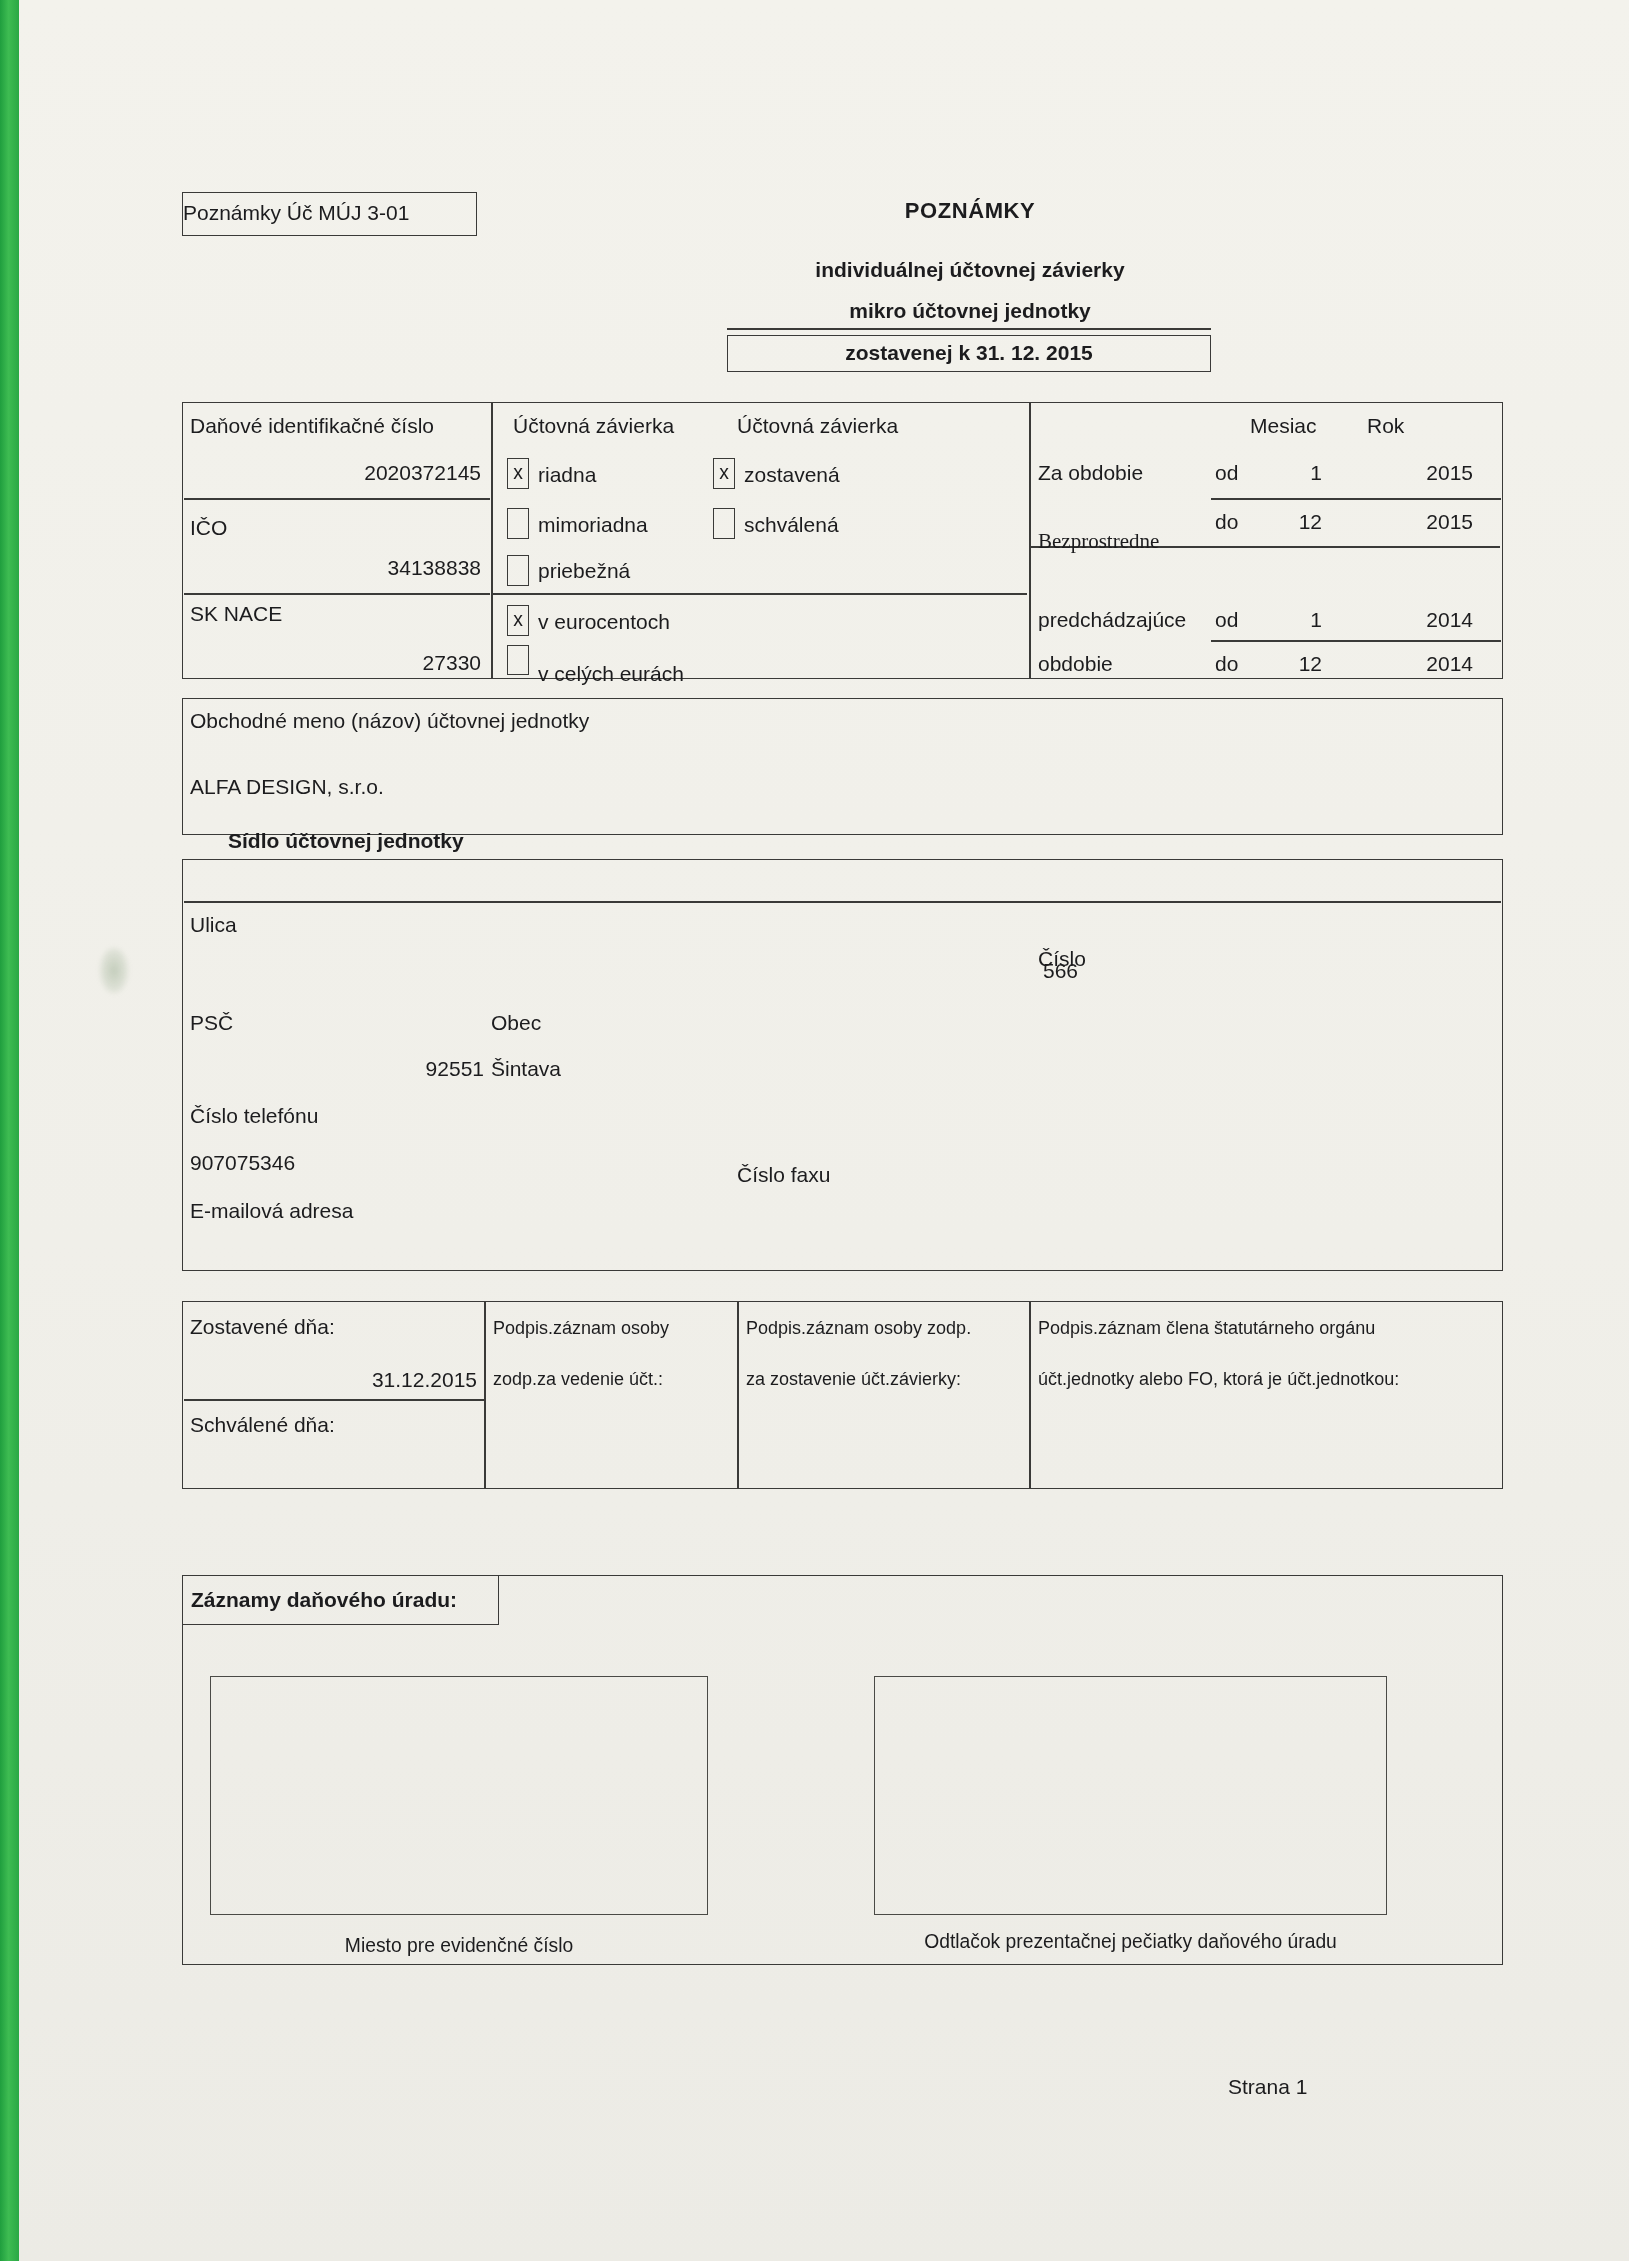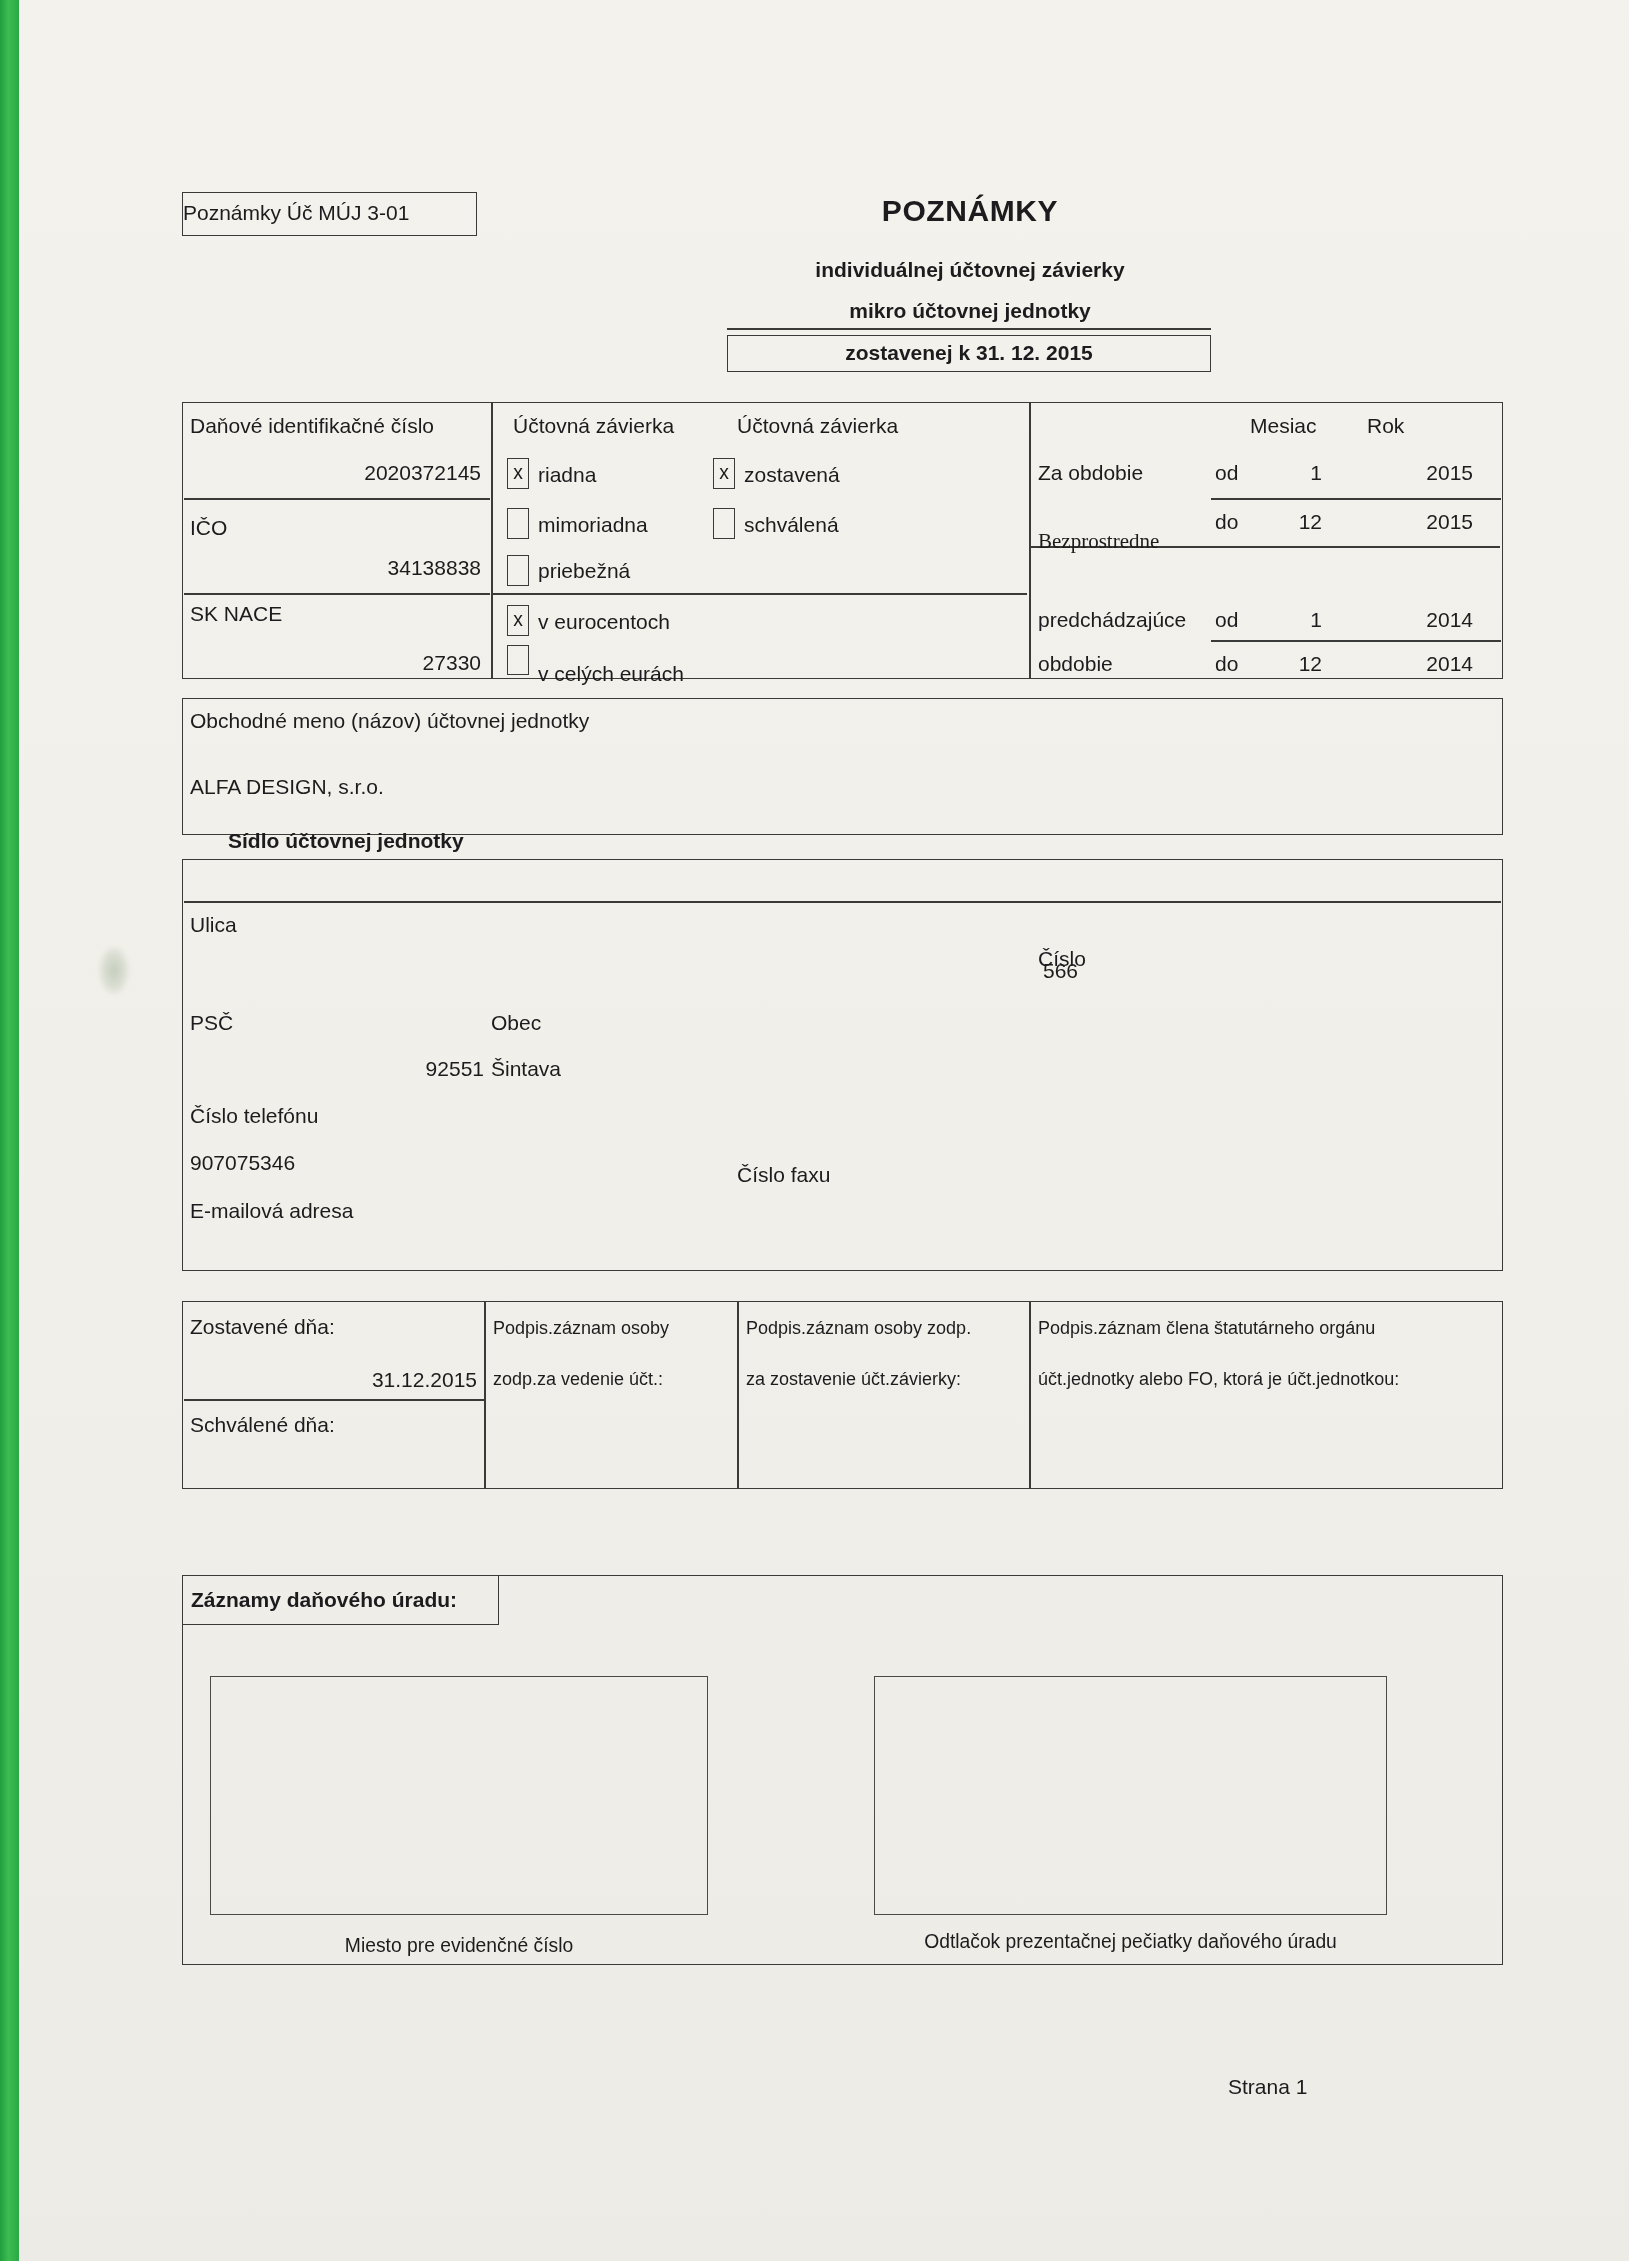--- a/index.html
+++ b/index.html
@@ -14,21 +14,21 @@
     position: relative;
     width: 1630px;
     height: 2261px;
     background: linear-gradient(180deg, #f3f2ec 0%, #f0efe9 55%, #ecebe5 100%);
   }
   .abs { position: absolute; }
   .t { font-size: 21px; line-height: 26px; white-space: nowrap; }
   .t-sm { font-size: 18px; line-height: 22px; white-space: nowrap; }
   .t-cap { font-size: 19.3px; line-height: 23px; white-space: nowrap; }
   .bold { font-weight: bold; }
-  .title { font-size: 30px; line-height: 36px; font-weight: bold; letter-spacing: 0.6px; }
+  .title { font-size: 22px; line-height: 36px; font-weight: bold; letter-spacing: 0.6px; }
   .center { text-align: center; }
   .right { text-align: right; }
   .box { border: 1.9px solid #3a3a38; }
   .box2 { border: 1.9px solid #4a4a46; }
   .hline { background: #3a3a38; height: 1.9px; }
   .vline { background: #3a3a38; width: 1.9px; }
   .chk {
     width: 22px; height: 31px;
     border: 1.9px solid #3a3a38;
     font-size: 19.3px; line-height: 27px;

